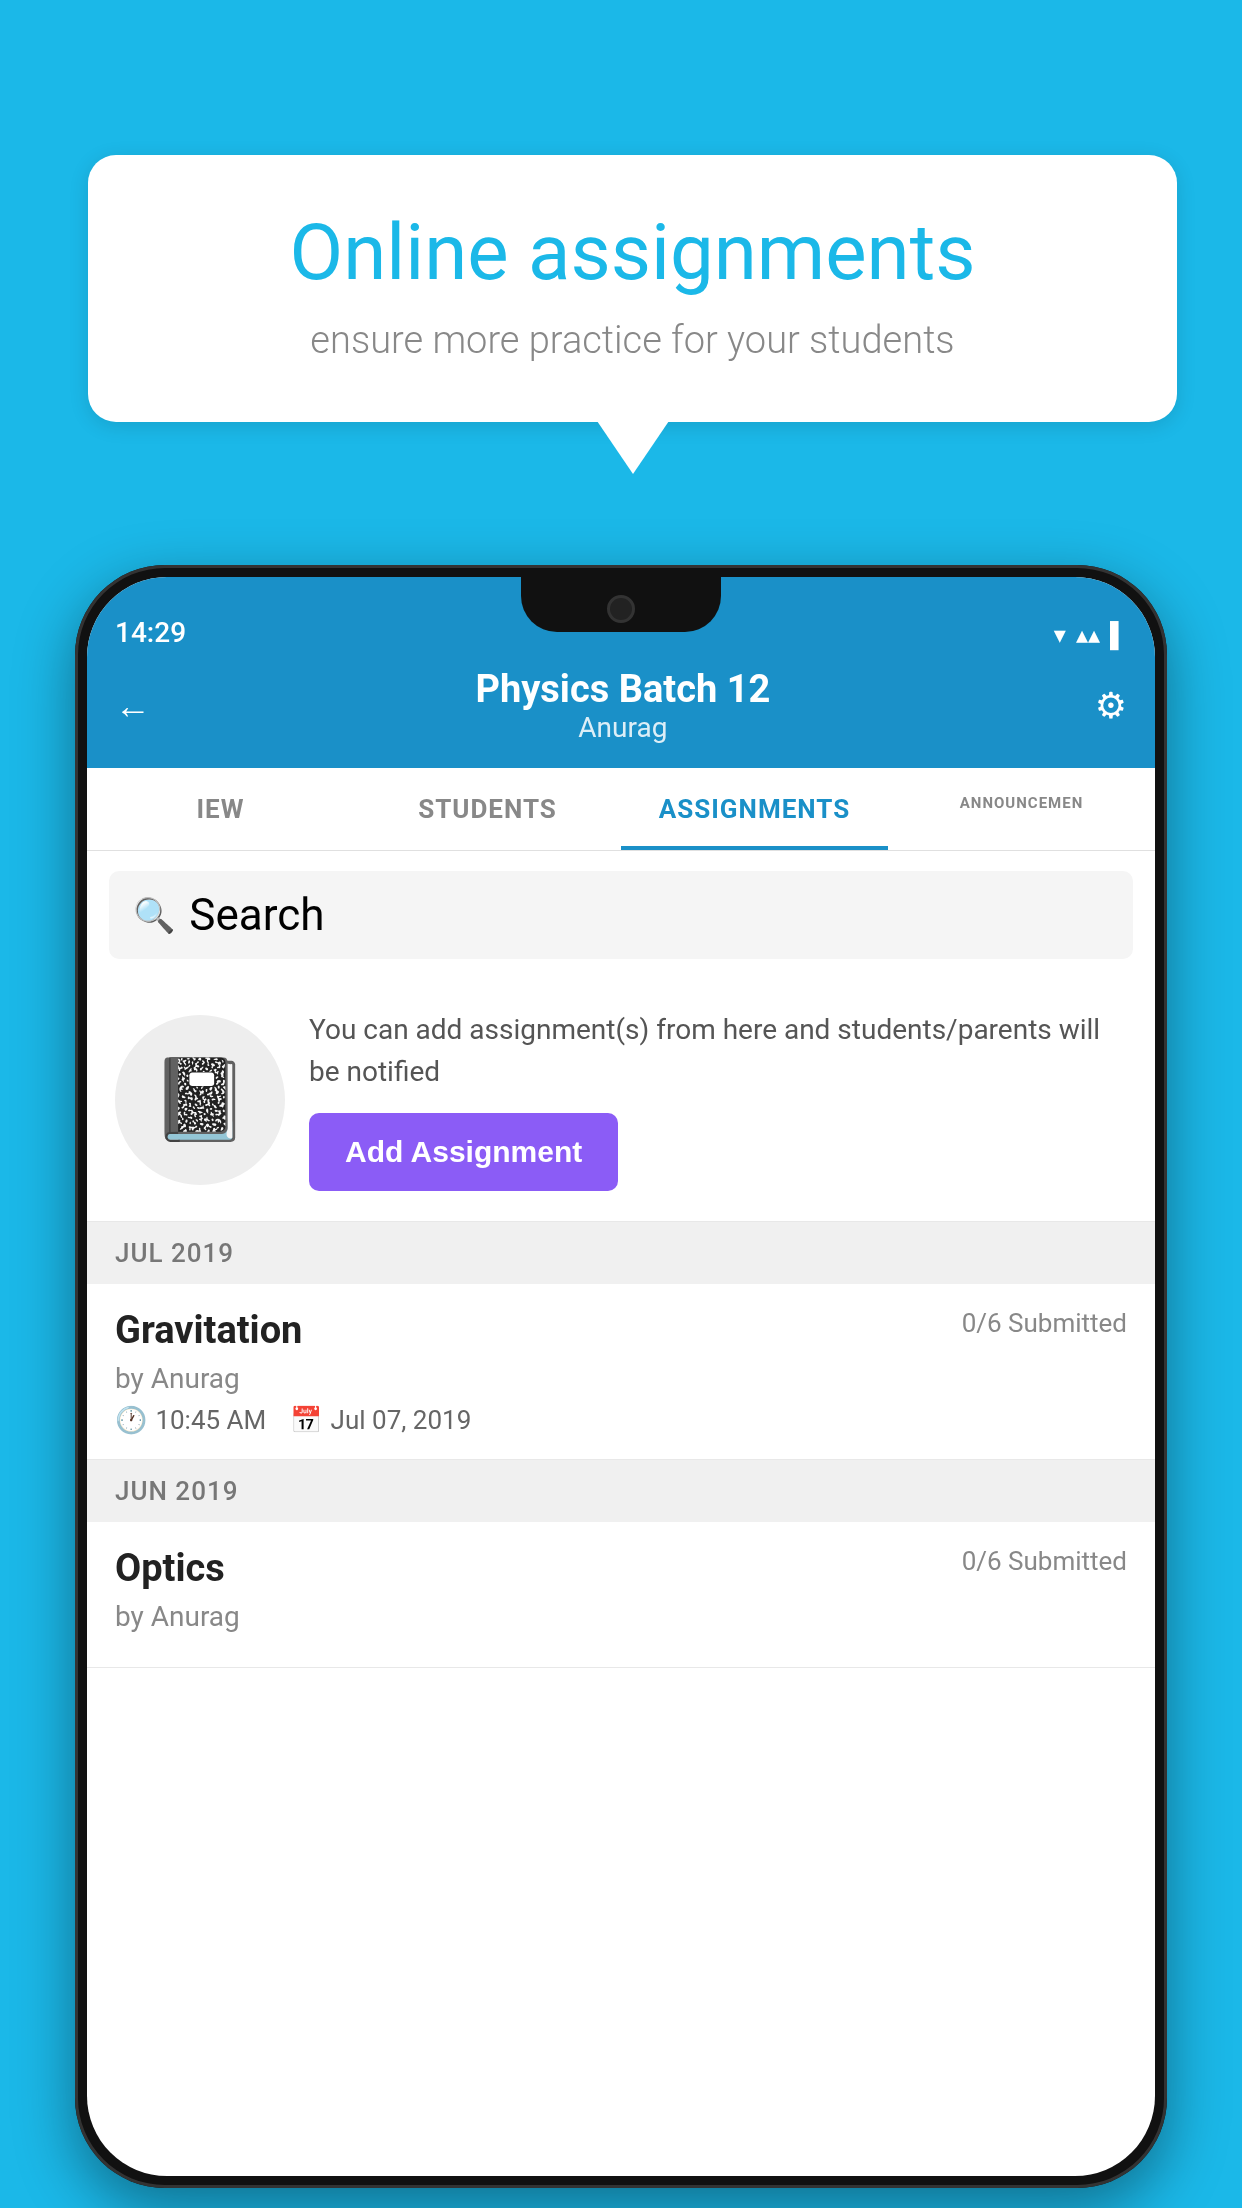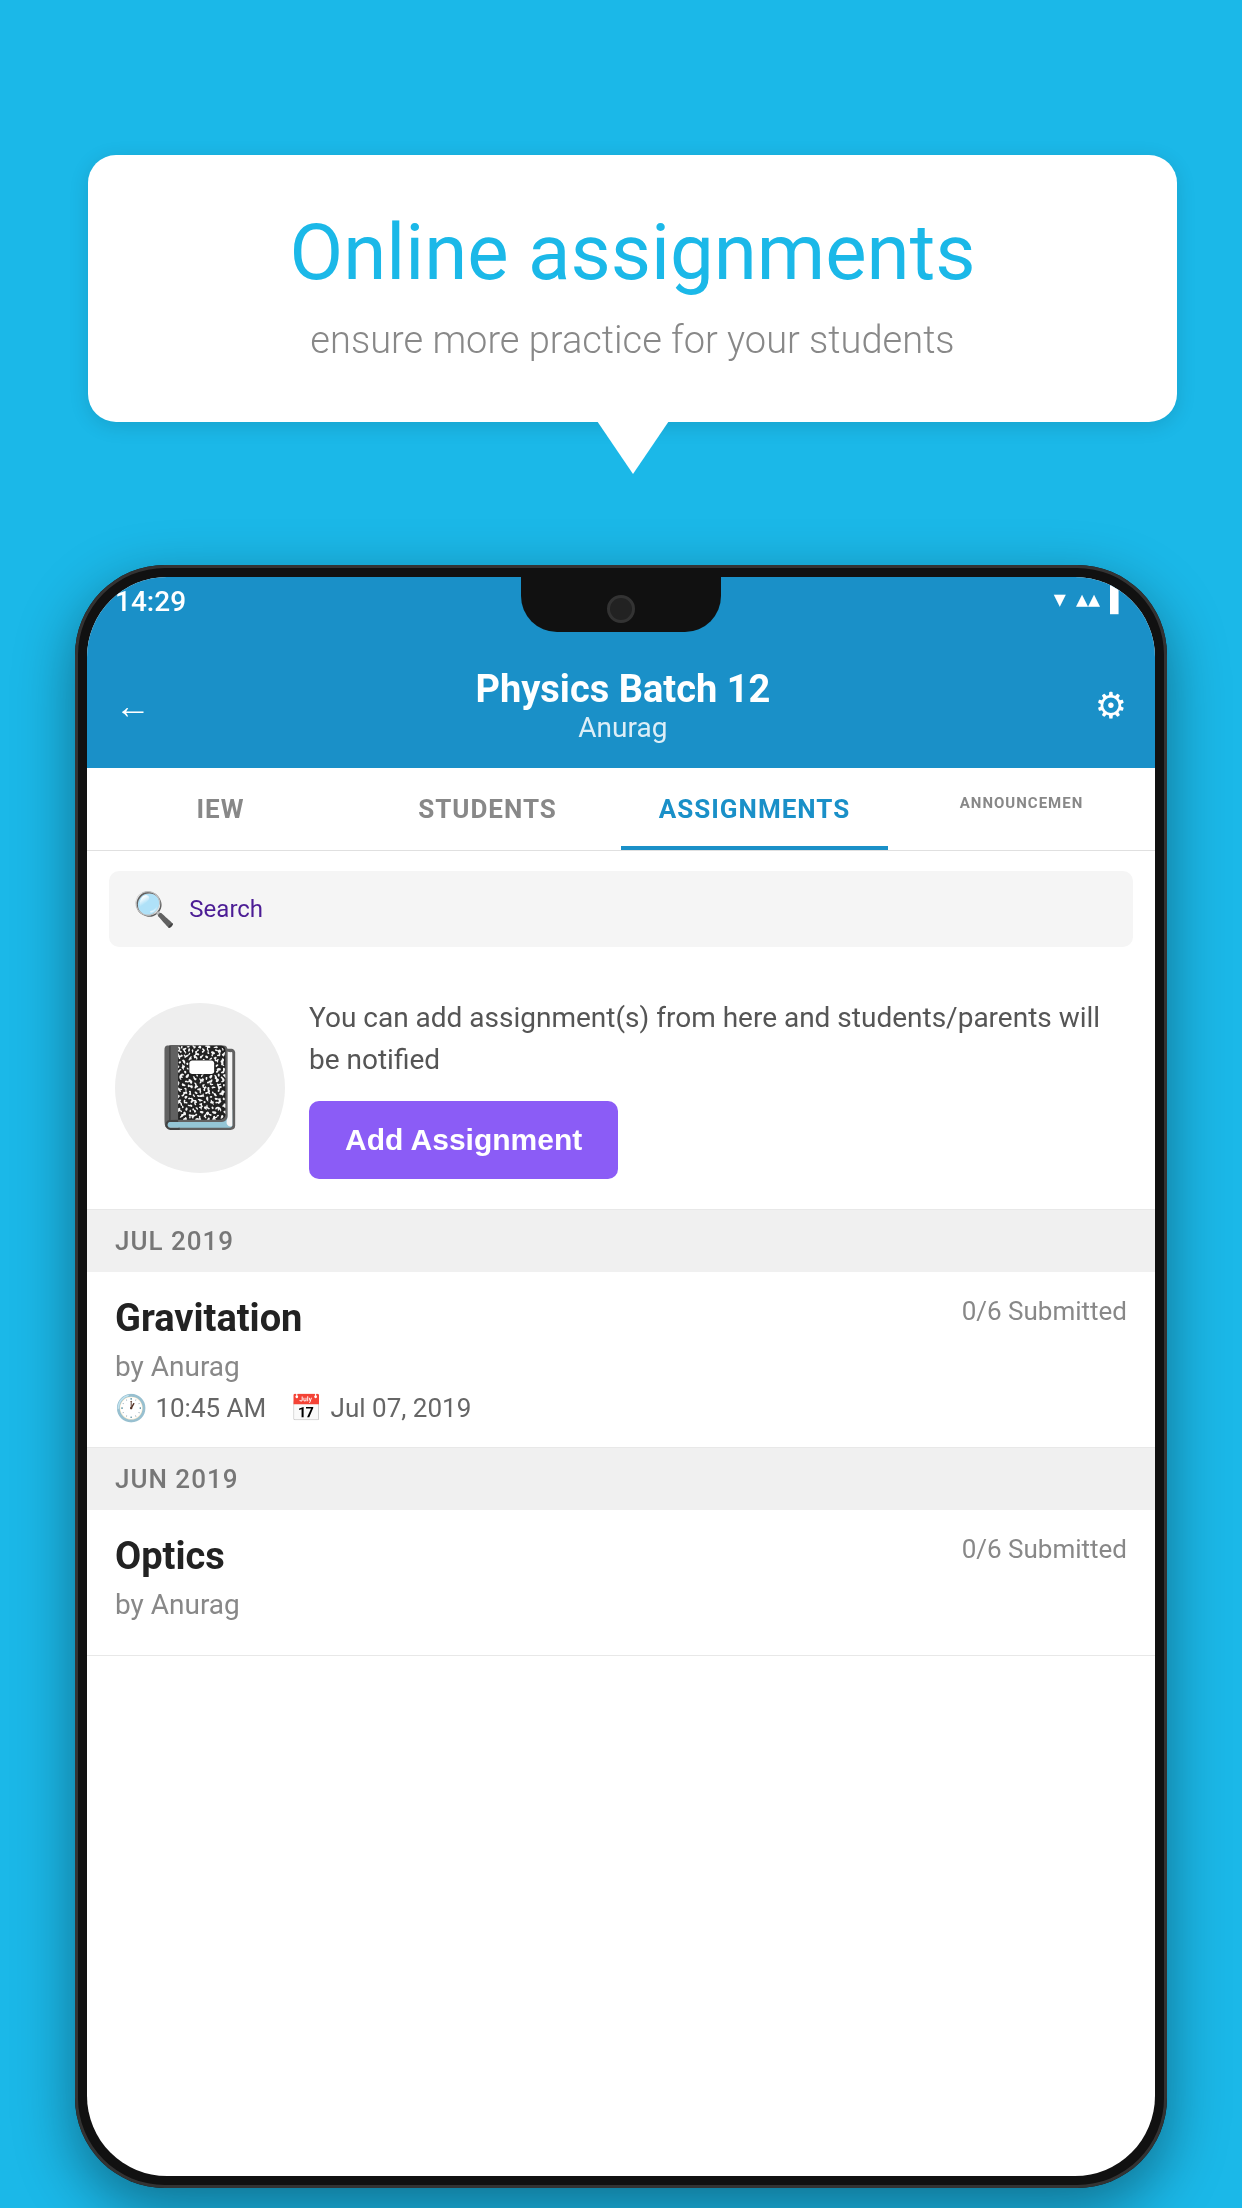--- a/index.html
+++ b/index.html
@@ -96,21 +96,21 @@
       background: #222;
       border-radius: 50%;
       border: 3px solid #333;
     }
 
     
     .status-bar {
       height: 72px;
       background: #1A90C8;
       display: flex;
-      align-items: flex-start;
+      align-items: flex-end;
       justify-content: space-between;
       padding: 0 28px;
       padding-top: 8px;
       position: relative;
       z-index: 50;
     }
     .status-time {
       color: white;
       font-size: 28px;
       font-weight: 500;
@@ -194,22 +194,22 @@
       display: flex;
       align-items: center;
       padding: 18px 24px;
       gap: 14px;
     }
     .search-icon-wrap {
       color: #aaa;
       font-size: 34px;
     }
     .search-placeholder {
-      color: #4c1d95;
-      font-size: 24px;
+      color: #000000;
+      font-size: 44px;
     }
 
     
     .add-assignment-block {
       display: flex;
       align-items: center;
       padding: 30px 28px;
       gap: 24px;
       background: white;
       border-bottom: 1px solid #e8e8e8;

